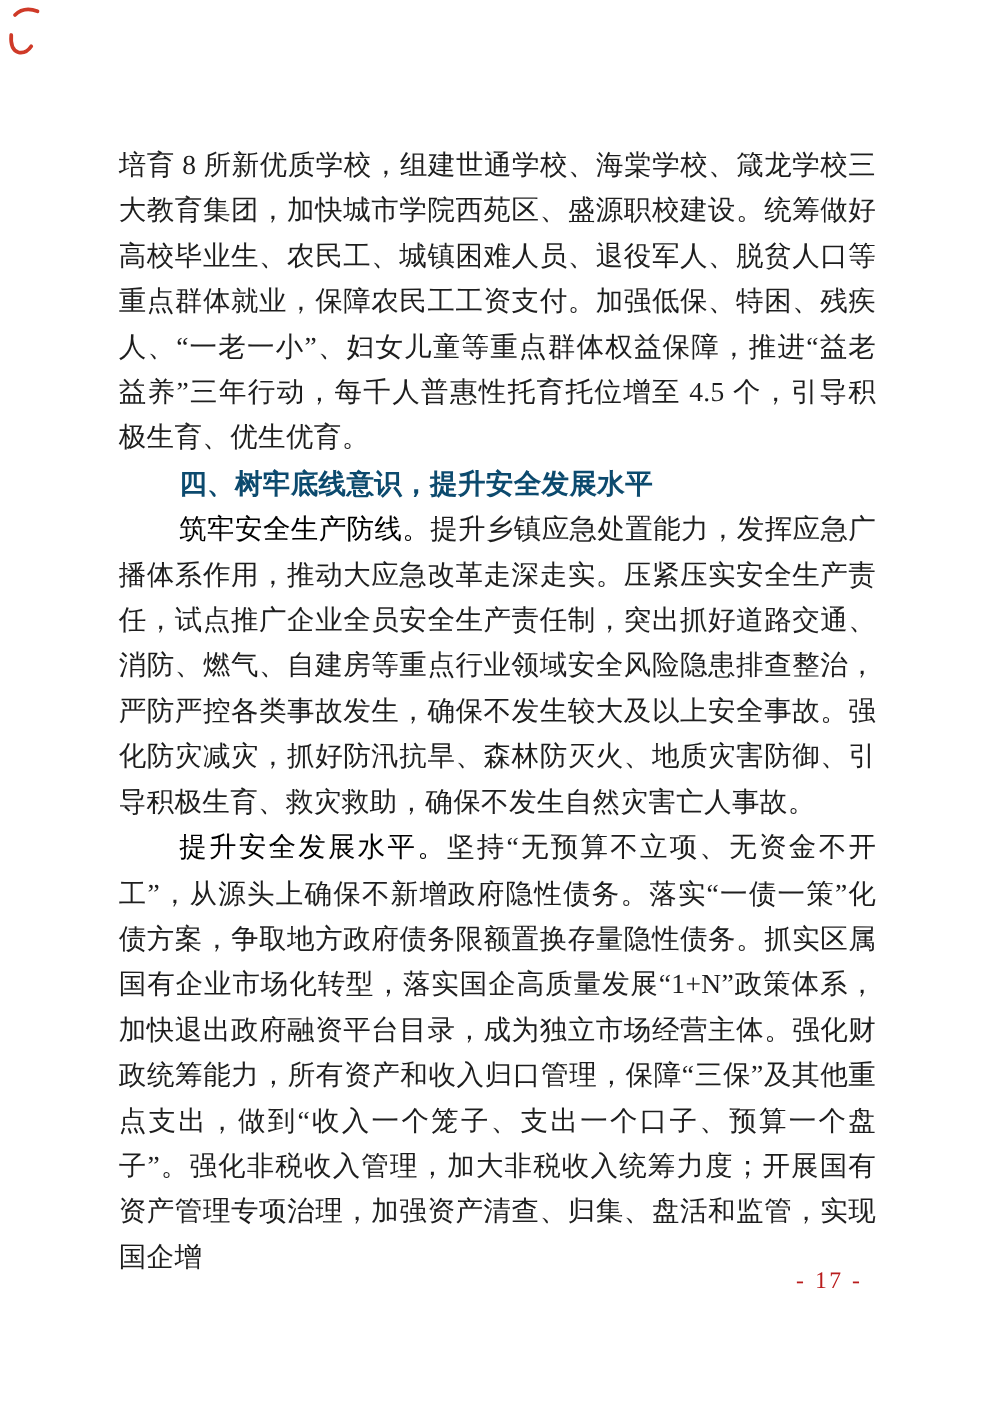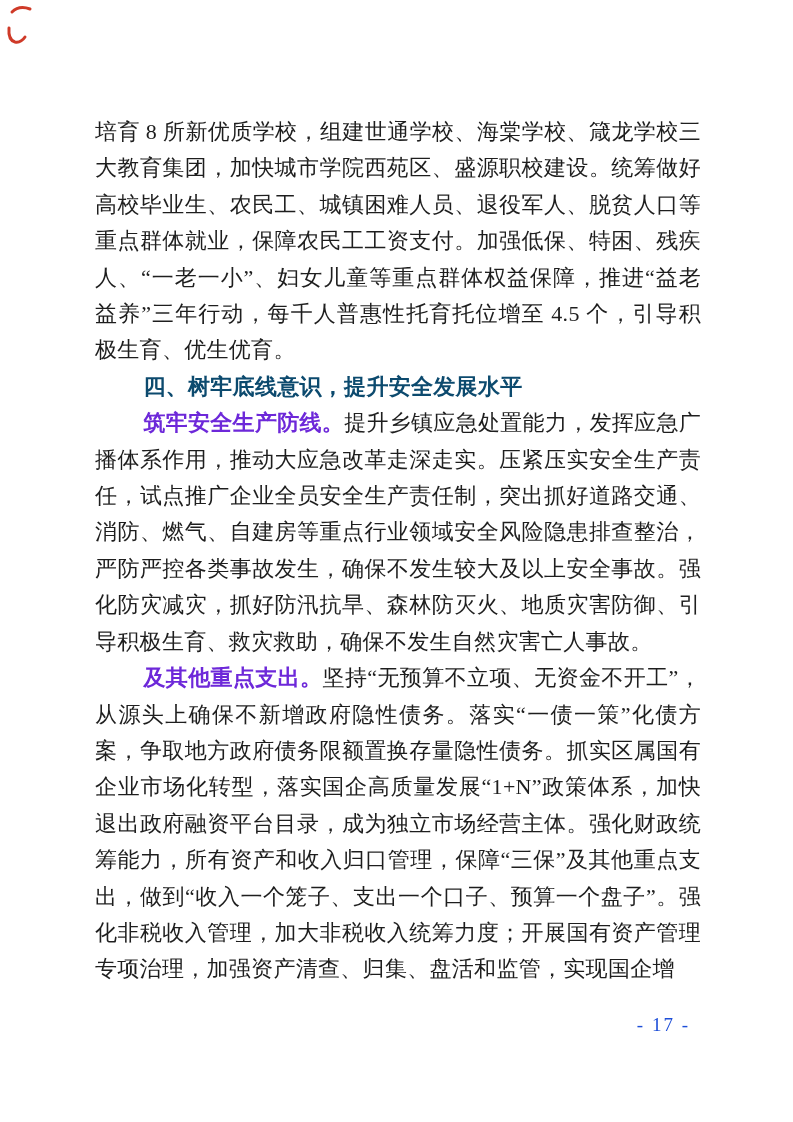--- a/index.html
+++ b/index.html
@@ -40,30 +40,30 @@
     text-indent: 2.2em;
   }
   .heading {
     font-family: "Liberation Sans", sans-serif;
     font-weight: 700;
     color: #0c4a6e;
     text-indent: 2.2em;
   }
   .lead {
     font-family: "Liberation Sans", sans-serif;
-    font-weight: 700;
-    color: #6d28d9;
+    font-weight: 400;
+    color: #000000;
   }
   .footer-pagenum {
     position: absolute;
     top: 1014px;
     right: 103px;
     font-size: 19px;
     letter-spacing: 2px;
-    color: #1d4ed8;
+    color: #b91c1c;
     font-family: "Liberation Serif", serif;
   }
   .red-mark {
     position: absolute;
   }
   .red-mark-1 { left: 9px; top: 3px; }
   .red-mark-2 { left: 5px; top: 25px; }
 </style>
 </head>
 <body>
@@ -85,20 +85,20 @@
 
     <p class="heading">
       <span>四、树牢底线意识，提升安全发展水平</span>
     </p>
 
     <p class="para-indent">
       <span class="lead">筑牢安全生产防线。</span><span>提升乡镇应急处置能力，发挥应急广播体系作用，推动大应急改革走深走实。压紧压实安全生产责任，试点推广企业全员安全生产责任制，突出抓好道路交通、消防、燃气、自建房等重点行业领域安全风险隐患排查整治，严防严控各类事故发生，确保不发生较大及以上安全事故。强化防灾减灾，抓好防汛抗旱、森林防灭火、地质灾害防御、引导积极生育、救灾救助，确保不发生自然灾害亡人事故。</span>
     </p>
 
     <p class="para-indent">
-      <span class="lead">及其他重点支出。</span><span>坚持“无预算不立项、无资金不开工”，从源头上确保不新增政府隐性债务。落实“一债一策”化债方案，争取地方政府债务限额置换存量隐性债务。抓实区属国有企业市场化转型，落实国企高质量发展“1+N”政策体系，加快退出政府融资平台目录，成为独立市场经营主体。强化财政统筹能力，所有资产和收入归口管理，保障“三保”及其他重点支出，做到“收入一个笼子、支出一个口子、预算一个盘子”。强化非税收入管理，加大非税收入统筹力度；开展国有资产管理专项治理，加强资产清查、归集、盘活和监管，实现国企增</span>
+      <span class="lead">提升安全发展水平。</span><span>坚持“无预算不立项、无资金不开工”，从源头上确保不新增政府隐性债务。落实“一债一策”化债方案，争取地方政府债务限额置换存量隐性债务。抓实区属国有企业市场化转型，落实国企高质量发展“1+N”政策体系，加快退出政府融资平台目录，成为独立市场经营主体。强化财政统筹能力，所有资产和收入归口管理，保障“三保”及其他重点支出，做到“收入一个笼子、支出一个口子、预算一个盘子”。强化非税收入管理，加大非税收入统筹力度；开展国有资产管理专项治理，加强资产清查、归集、盘活和监管，实现国企增</span>
     </p>
 
   </div>
 
   <div class="footer-pagenum">- 17 -</div>
 
 </div>
 
 </body></html>

